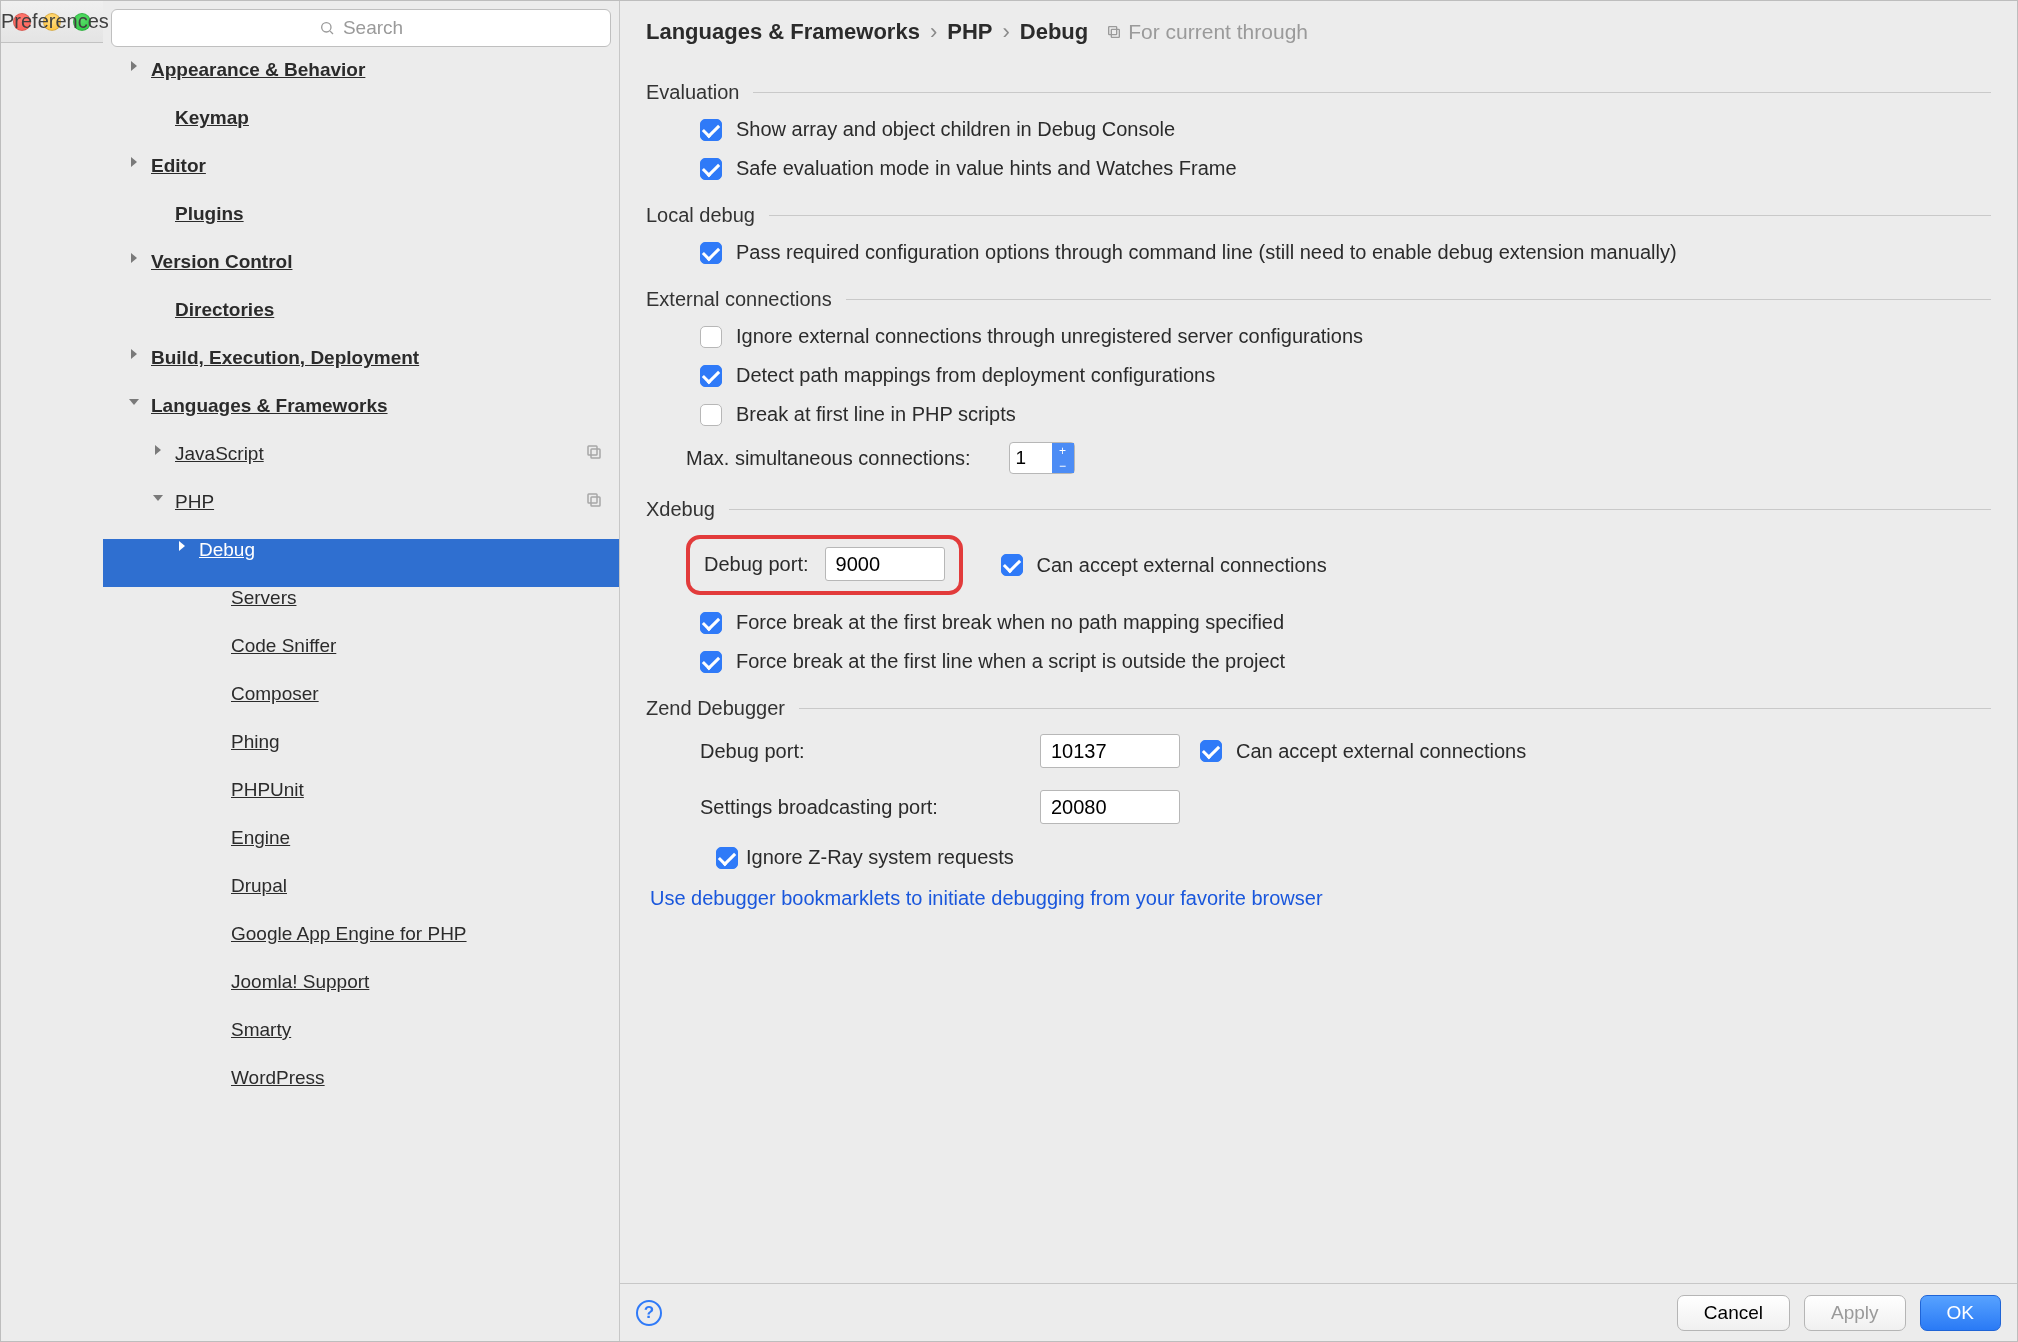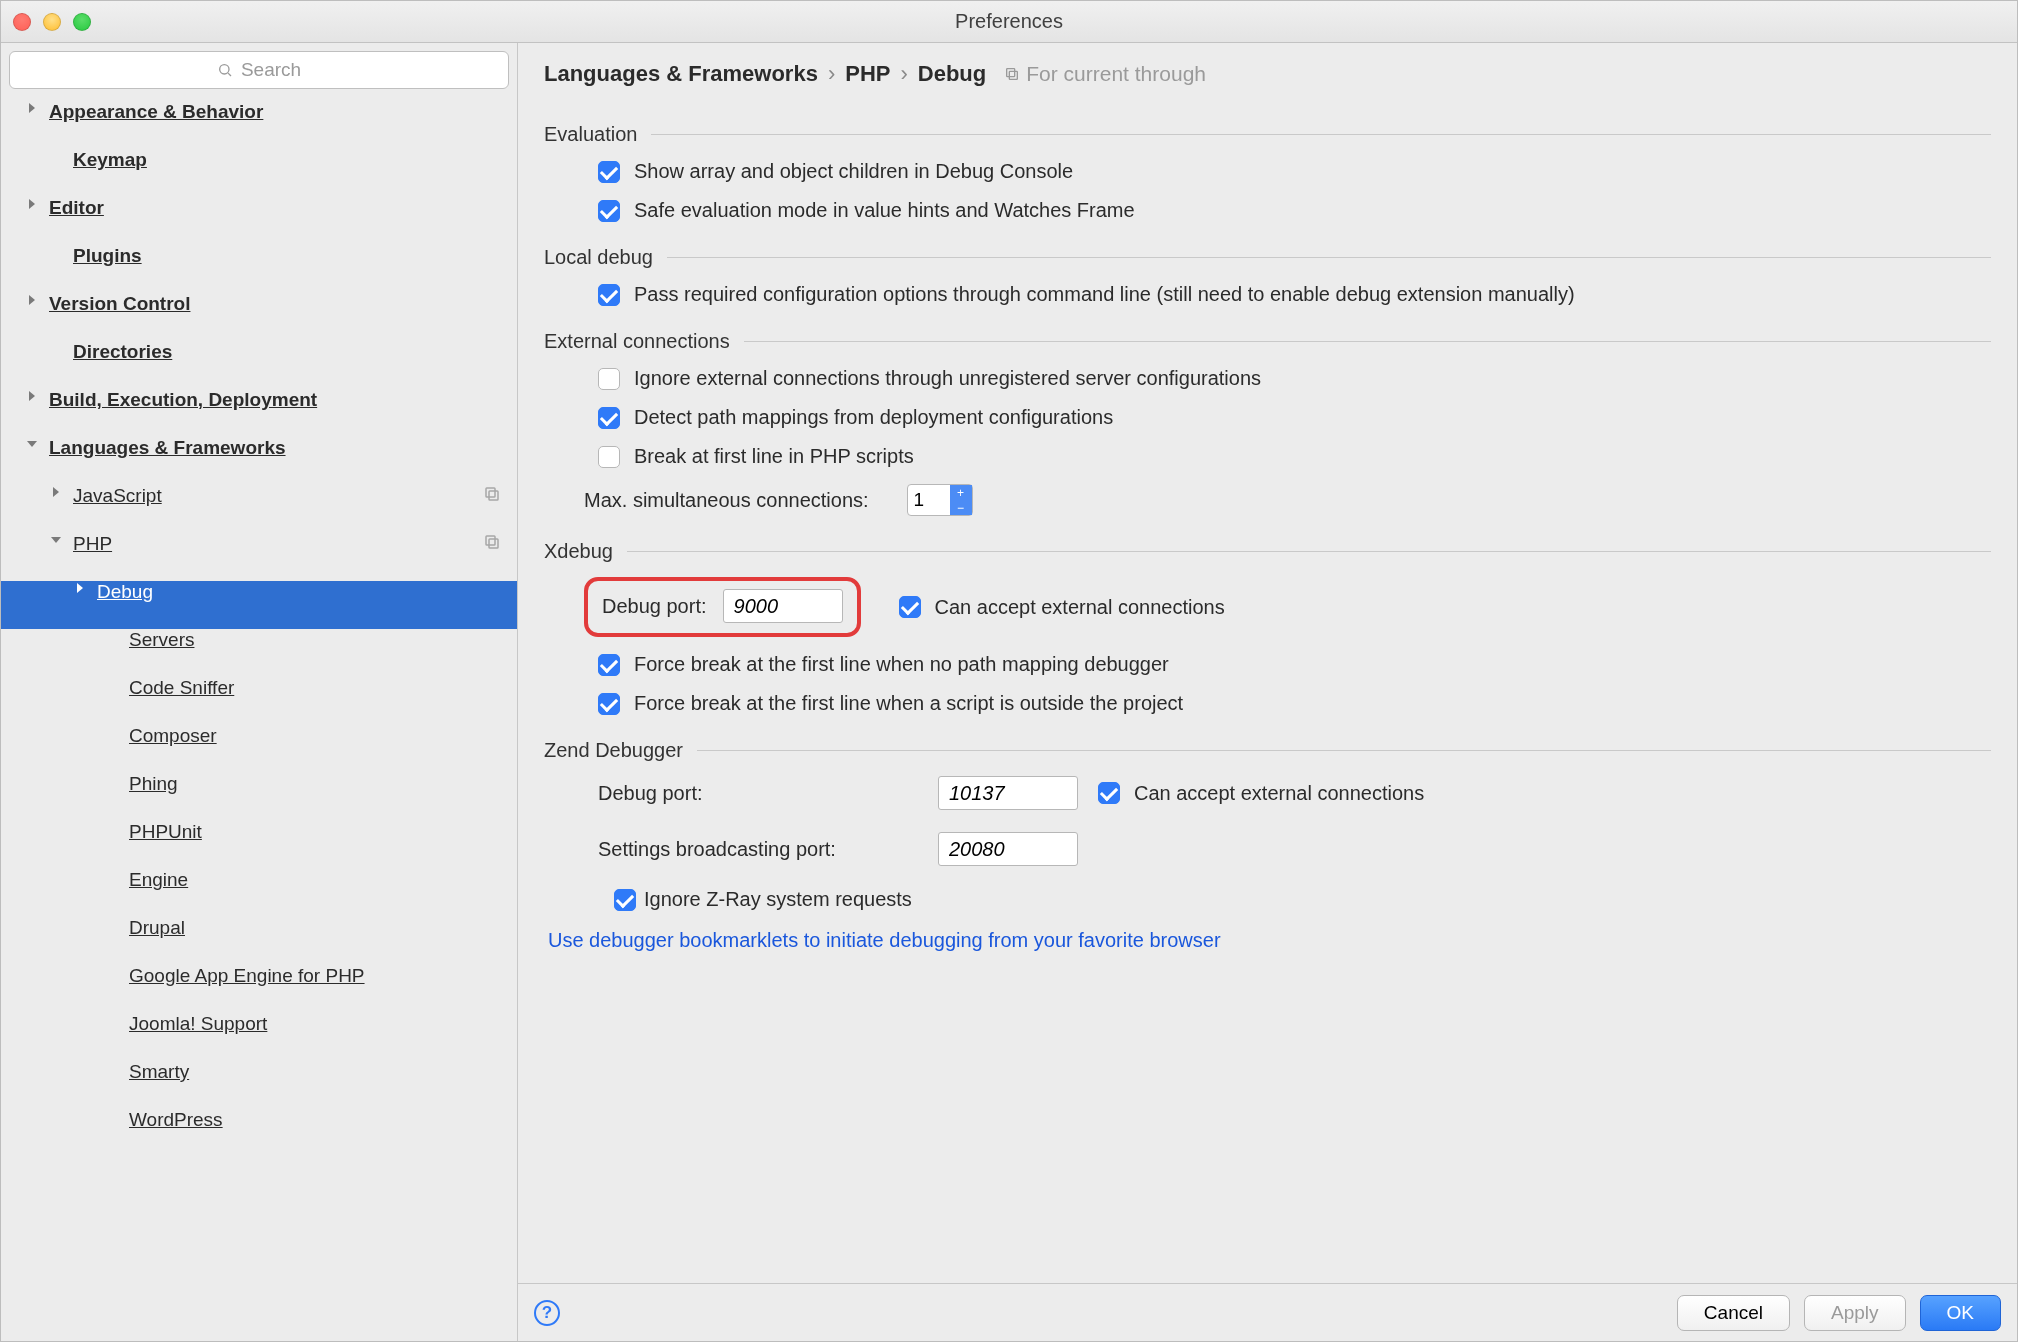--- a/index.html
+++ b/index.html
@@ -4,21 +4,21 @@
 <style>
   * { box-sizing: border-box; margin: 0; padding: 0; }
   html, body { height: 100%; }
   body {
     font-family: -apple-system, "Helvetica Neue", Arial, sans-serif;
     font-size: 19px;
     color: #2b2b2b;
     background: #ececec;
     overflow: hidden;
   }
-  .window { width: 2018px; height: 1342px; display: flex; flex-direction: column; border: 1px solid #bdbdbd; background: #ececec; }
+  .window { width: 2018px; height: 1342px; display: flex; flex-direction: row; border: 1px solid #bdbdbd; background: #ececec; }
   .titlebar {
     height: 42px;
     display: flex;
     align-items: center;
     padding: 0 12px;
     border-bottom: 1px solid #c2c2c2;
     background: linear-gradient(#f0f0f0,#e4e4e4);
     position: relative;
   }
   .traffic { display: flex; gap: 12px; }
@@ -64,21 +64,21 @@
   }
   .chk:checked { background: #2f7af8; border-color: #2f7af8; }
   .chk:checked::after {
     content: ""; position: absolute; left: 5px; top: 1px; width: 7px; height: 13px;
     border: solid #fff; border-width: 0 3px 3px 0; transform: rotate(45deg);
   }
   .numfield { display: inline-flex; align-items: stretch; border: 1px solid #b7b7b7; border-radius: 4px; background: #fff; height: 32px; }
   .numfield input { width: 42px; text-align: left; border: none; font-size: 19px; padding: 0 6px; background: transparent; }
   .stepper { width: 22px; background: #4c8cf5; display: flex; flex-direction: column; }
   .stepper div { flex: 1; display: flex; align-items: center; justify-content: center; color: #fff; font-size: 12px; line-height: 1; }
-  .textin { height: 34px; border: 1px solid #b7b7b7; border-radius: 3px; background: #fff; padding: 12px 10px; font-size: 20px; font-style: italic; }
+  .textin { height: 34px; border: 1px solid #b7b7b7; border-radius: 3px; background: #fff; padding: 12px 10px; font-size: 20px; }
   .highlight-box {
     border: 4px solid #e23b3b; border-radius: 14px; padding: 8px 14px 10px; display: inline-flex; align-items: center; gap: 16px;
     margin-left: -14px;
   }
   .kv { display: grid; grid-template-columns: 320px 140px auto; align-items: center; row-gap: 22px; column-gap: 20px; }
   .kv .k { font-size: 20px; }
   .link { color: #1a57dc; font-size: 20px; text-decoration: none; display: inline-block; margin-top: 18px; margin-left: 4px;}
   .footer {
     height: 58px; border-top: 1px solid #c7c7c7; display: flex; align-items: center;
     padding: 0 16px; gap: 14px; background: #ececec;
@@ -360,21 +360,21 @@
             <span class="highlight-box">
               <label>Debug port:</label>
               <input class="textin" style="width: 120px;" value="9000">
             </span>
             <span style="width:10px"></span>
             <input type="checkbox" class="chk" checked="" style="">
             <label>Can accept external connections</label>
           </div>
           <div class="row">
               <input type="checkbox" class="chk" checked="" style="">
-              <label>Force break at the first line when no path mapping debugger</label>
+              <label>Force break at the first break when no path mapping specified</label>
             </div>
           <div class="row">
               <input type="checkbox" class="chk" checked="" style="">
               <label>Force break at the first line when a script is outside the project</label>
             </div>
         </div>
 
         
         <div class="section-title">
             <span>Zend Debugger</span>

